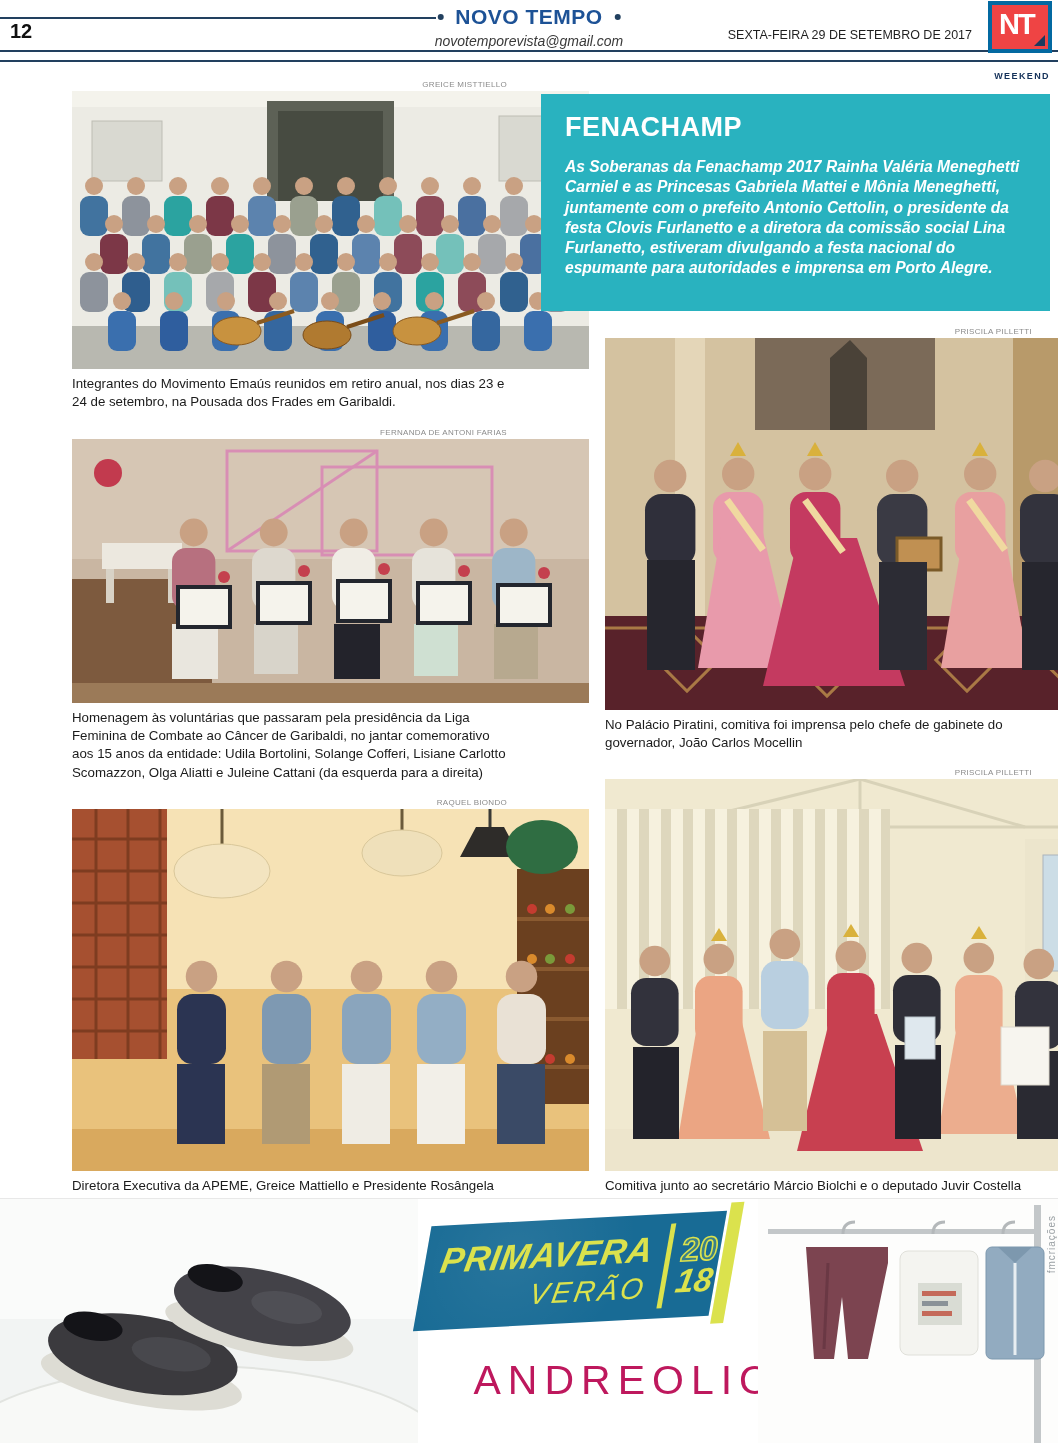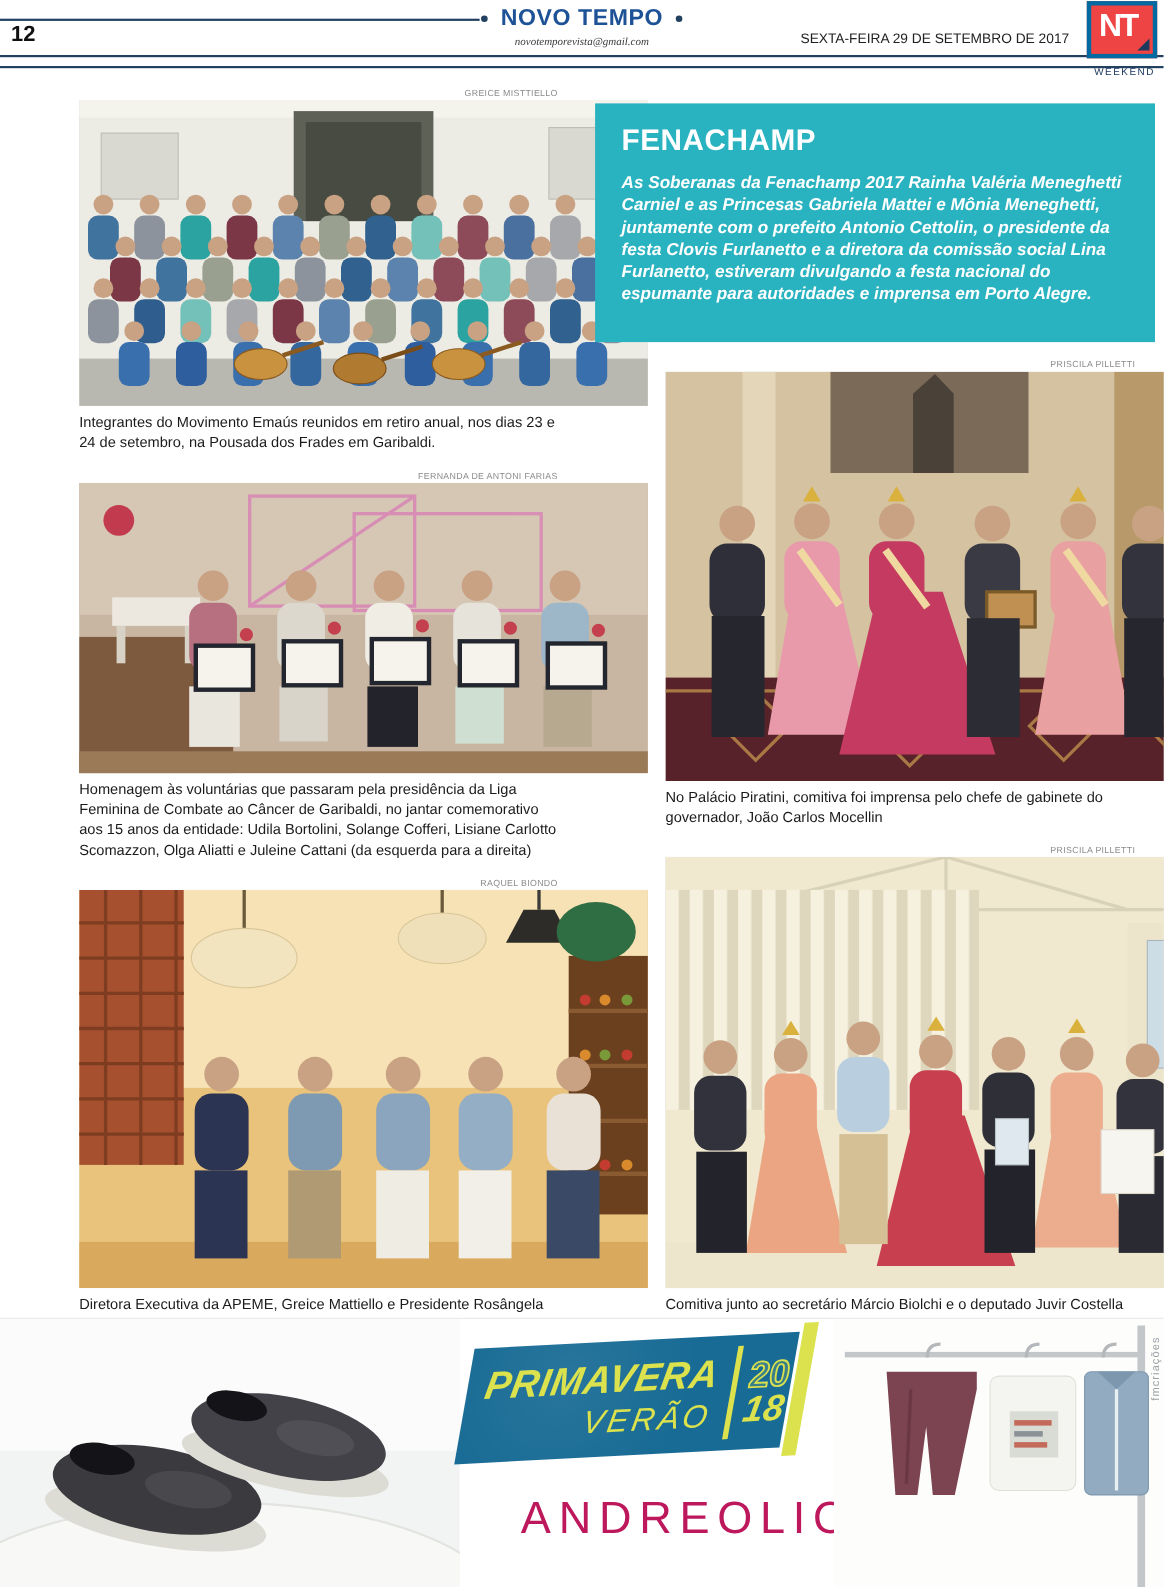--- a/index.html
+++ b/index.html
@@ -7,27 +7,27 @@
         font-family:"Liberation Sans",sans-serif;overflow:hidden;}
 
   
   .hdr{height:64px;position:relative;padding-left:48px;}
   .pgnum{position:absolute;left:10px;top:20px;font-size:20px;font-weight:bold;color:#101010;}
   .rule-left{position:absolute;left:0;top:17px;width:436px;height:2px;background:#22405f;}
   .mast{position:absolute;left:50%;transform:translateX(-50%);top:5px;text-align:center;}
   .mast-row{display:flex;align-items:center;gap:12px;justify-content:center;}
   .dot{width:6px;height:6px;border-radius:50%;background:#22405f;}
   .mast-title{font-size:21px;font-weight:bold;color:#1d5296;letter-spacing:.5px;white-space:nowrap;}
-  .mast-email{font-size:10px;font-style:italic;color:#3a3a3a;margin-top:4px;font-family:Liberation Serif, serif;}
+  .mast-email{font-size:14px;font-style:italic;color:#3a3a3a;margin-top:4px;}
   .date{position:absolute;right:86px;top:28px;font-size:12.5px;color:#1f1f1f;white-space:nowrap;}
   .logo{position:absolute;right:8px;top:1px;width:62px;z-index:3;}
   .logo-box{width:56px;height:44px;background:#ef4444;position:relative;margin-left:auto;border:4px solid #0369a1;}
   .logo-init{position:absolute;left:7px;top:3px;font-size:29px;font-weight:bold;color:#fff;letter-spacing:-2px;}
   .logo-box::after{content:'';position:absolute;right:3px;bottom:3px;border-left:11px solid transparent;border-bottom:11px solid #1d3a5e;}
-  .logo-tag{font-size:9px;font-weight:normal;color:#15325a;text-align:right;letter-spacing:1.4px;margin-top:7px;}
+  .logo-tag{font-size:9px;font-weight:bold;color:#15325a;text-align:right;letter-spacing:1.4px;margin-top:18px;}
   .dbl{position:absolute;left:0;right:0;bottom:2px;height:8px;border-top:2.5px solid #22405f;border-bottom:2.5px solid #22405f;}
 
   
   .cols{display:flex;gap:16px;padding:0 8px;align-items:flex-start;}
   .colL{width:517px;flex:none;}
   .colR{flex:1;min-width:0;}
   figure{margin:16px;padding-left:48px;}
   .credit{font-size:8px;color:#8b8b8b;text-align:right;margin:10px 2px 2px 0;letter-spacing:.3px;}
   .cap{font-size:13.3px;line-height:1.38;color:#1b1b1b;margin:6px 2px 8px 0;}
   .photo{display:block;background:#ddd;}

